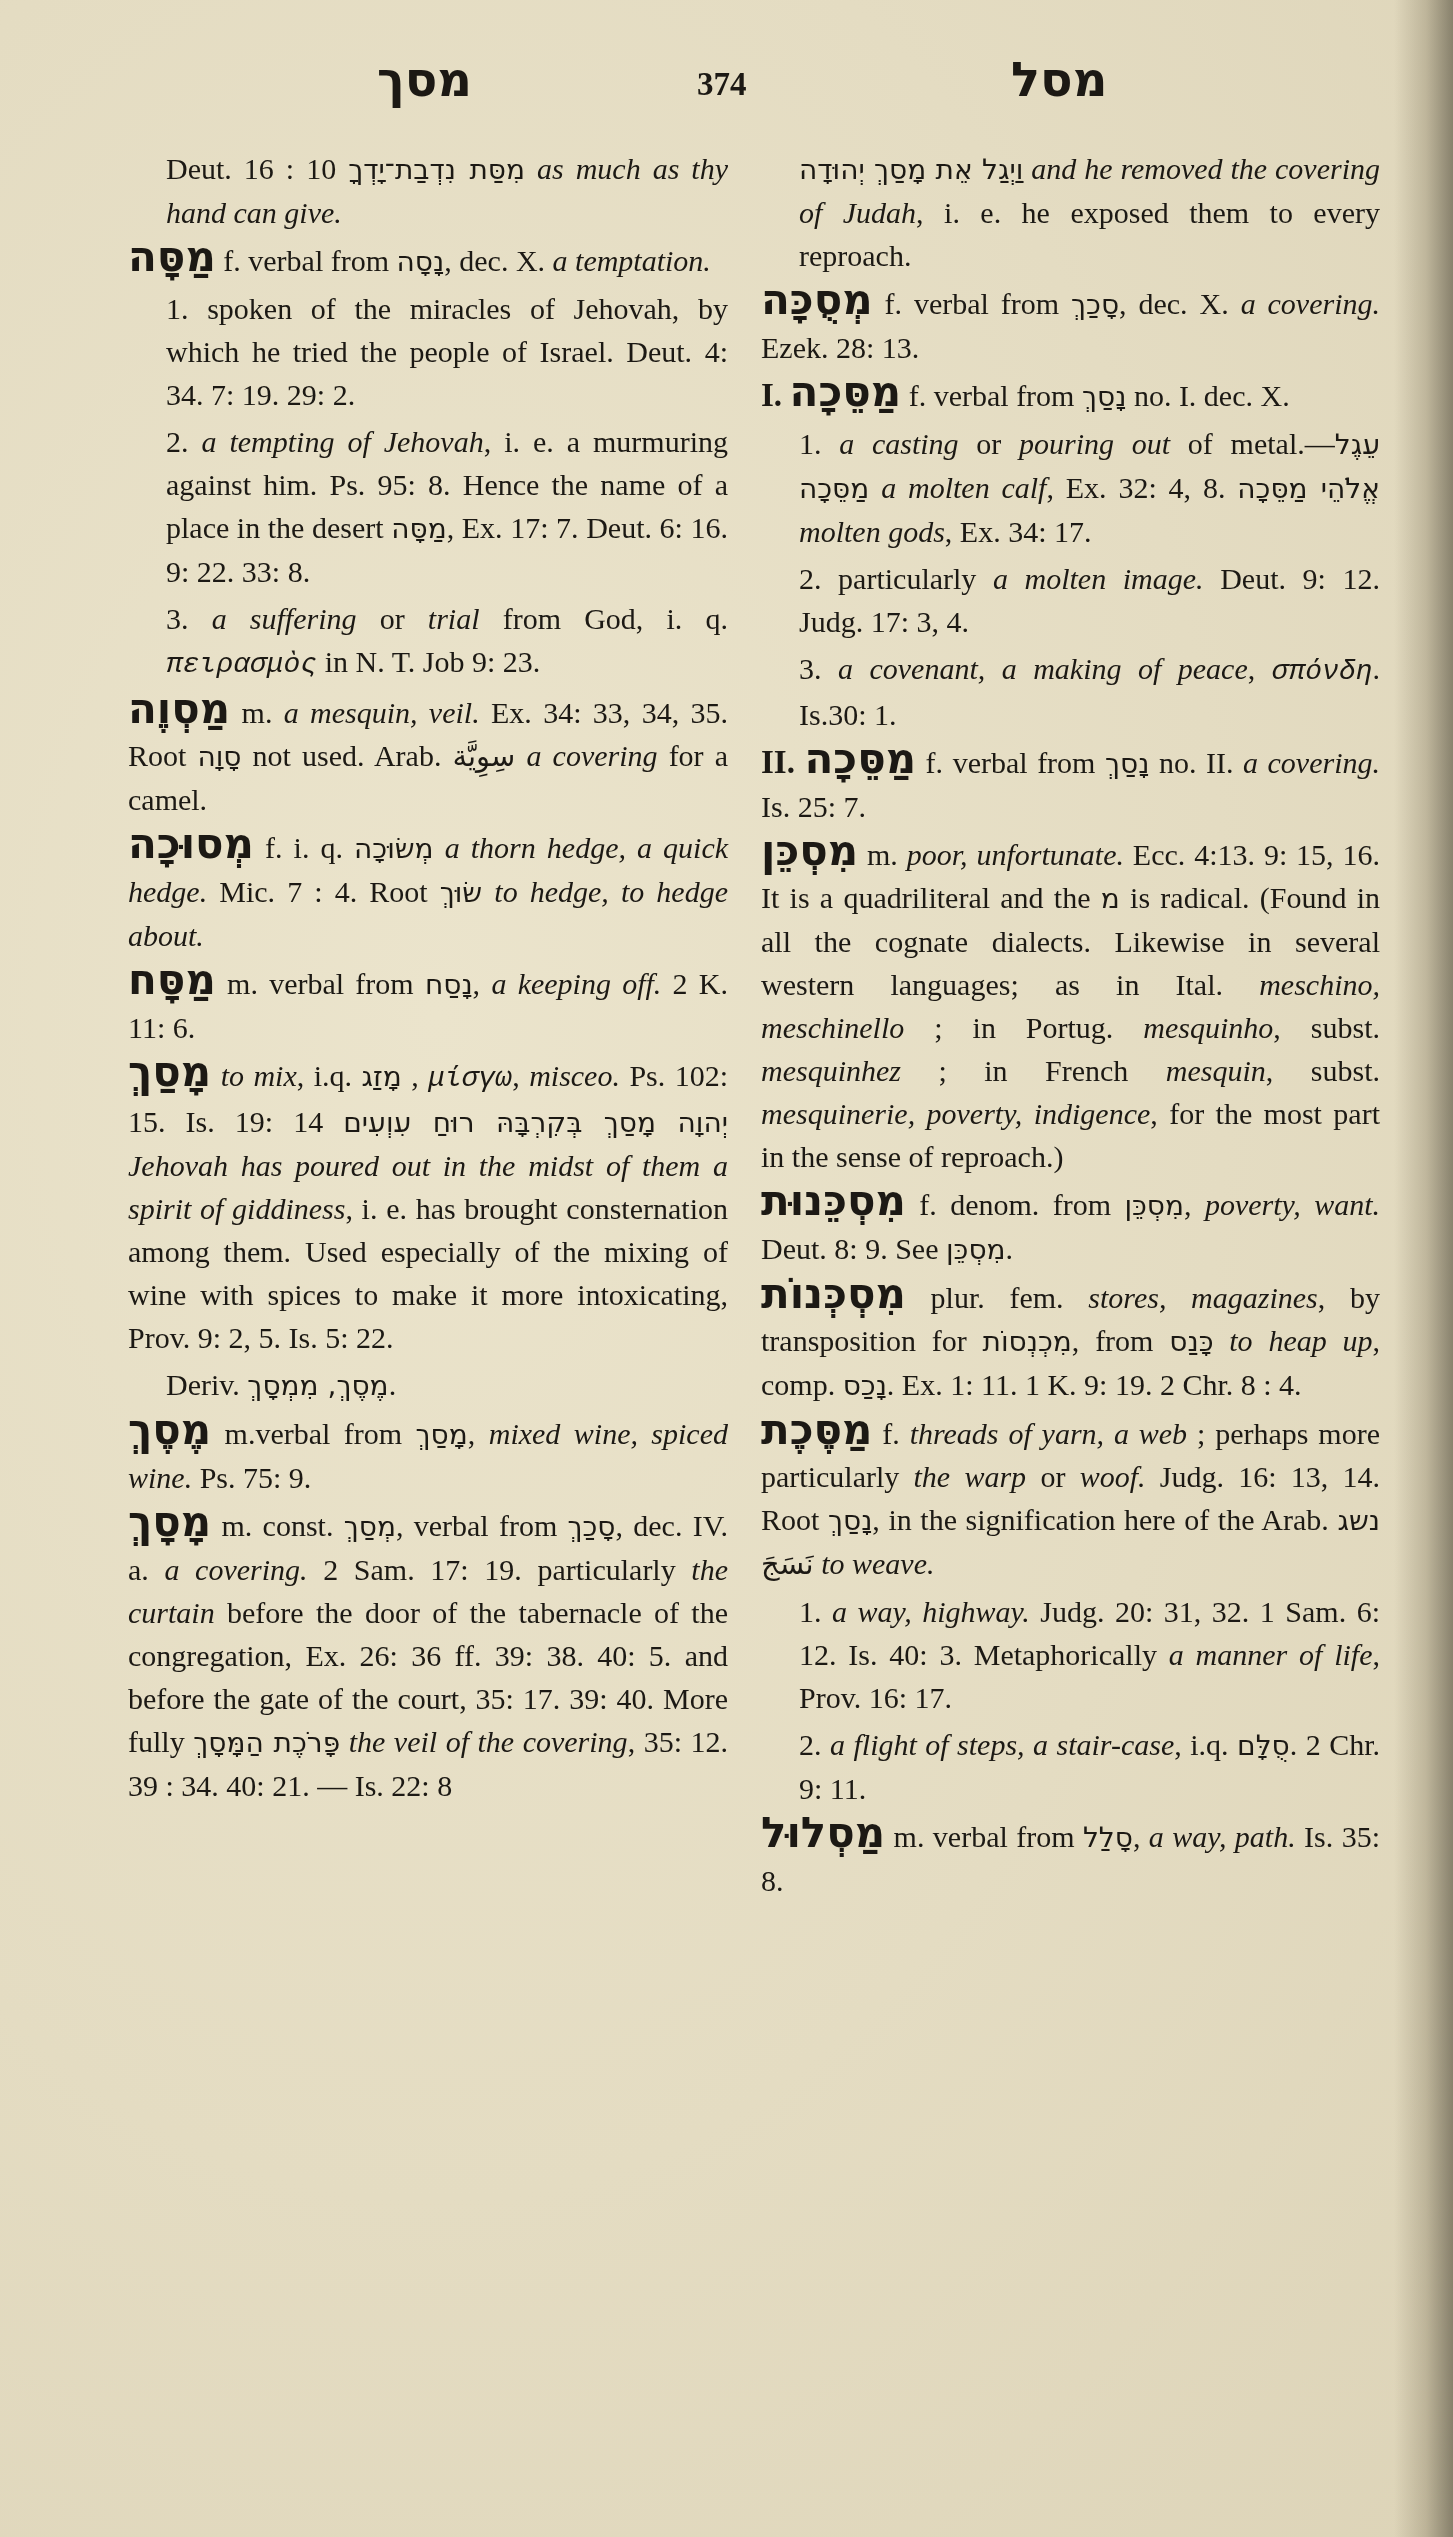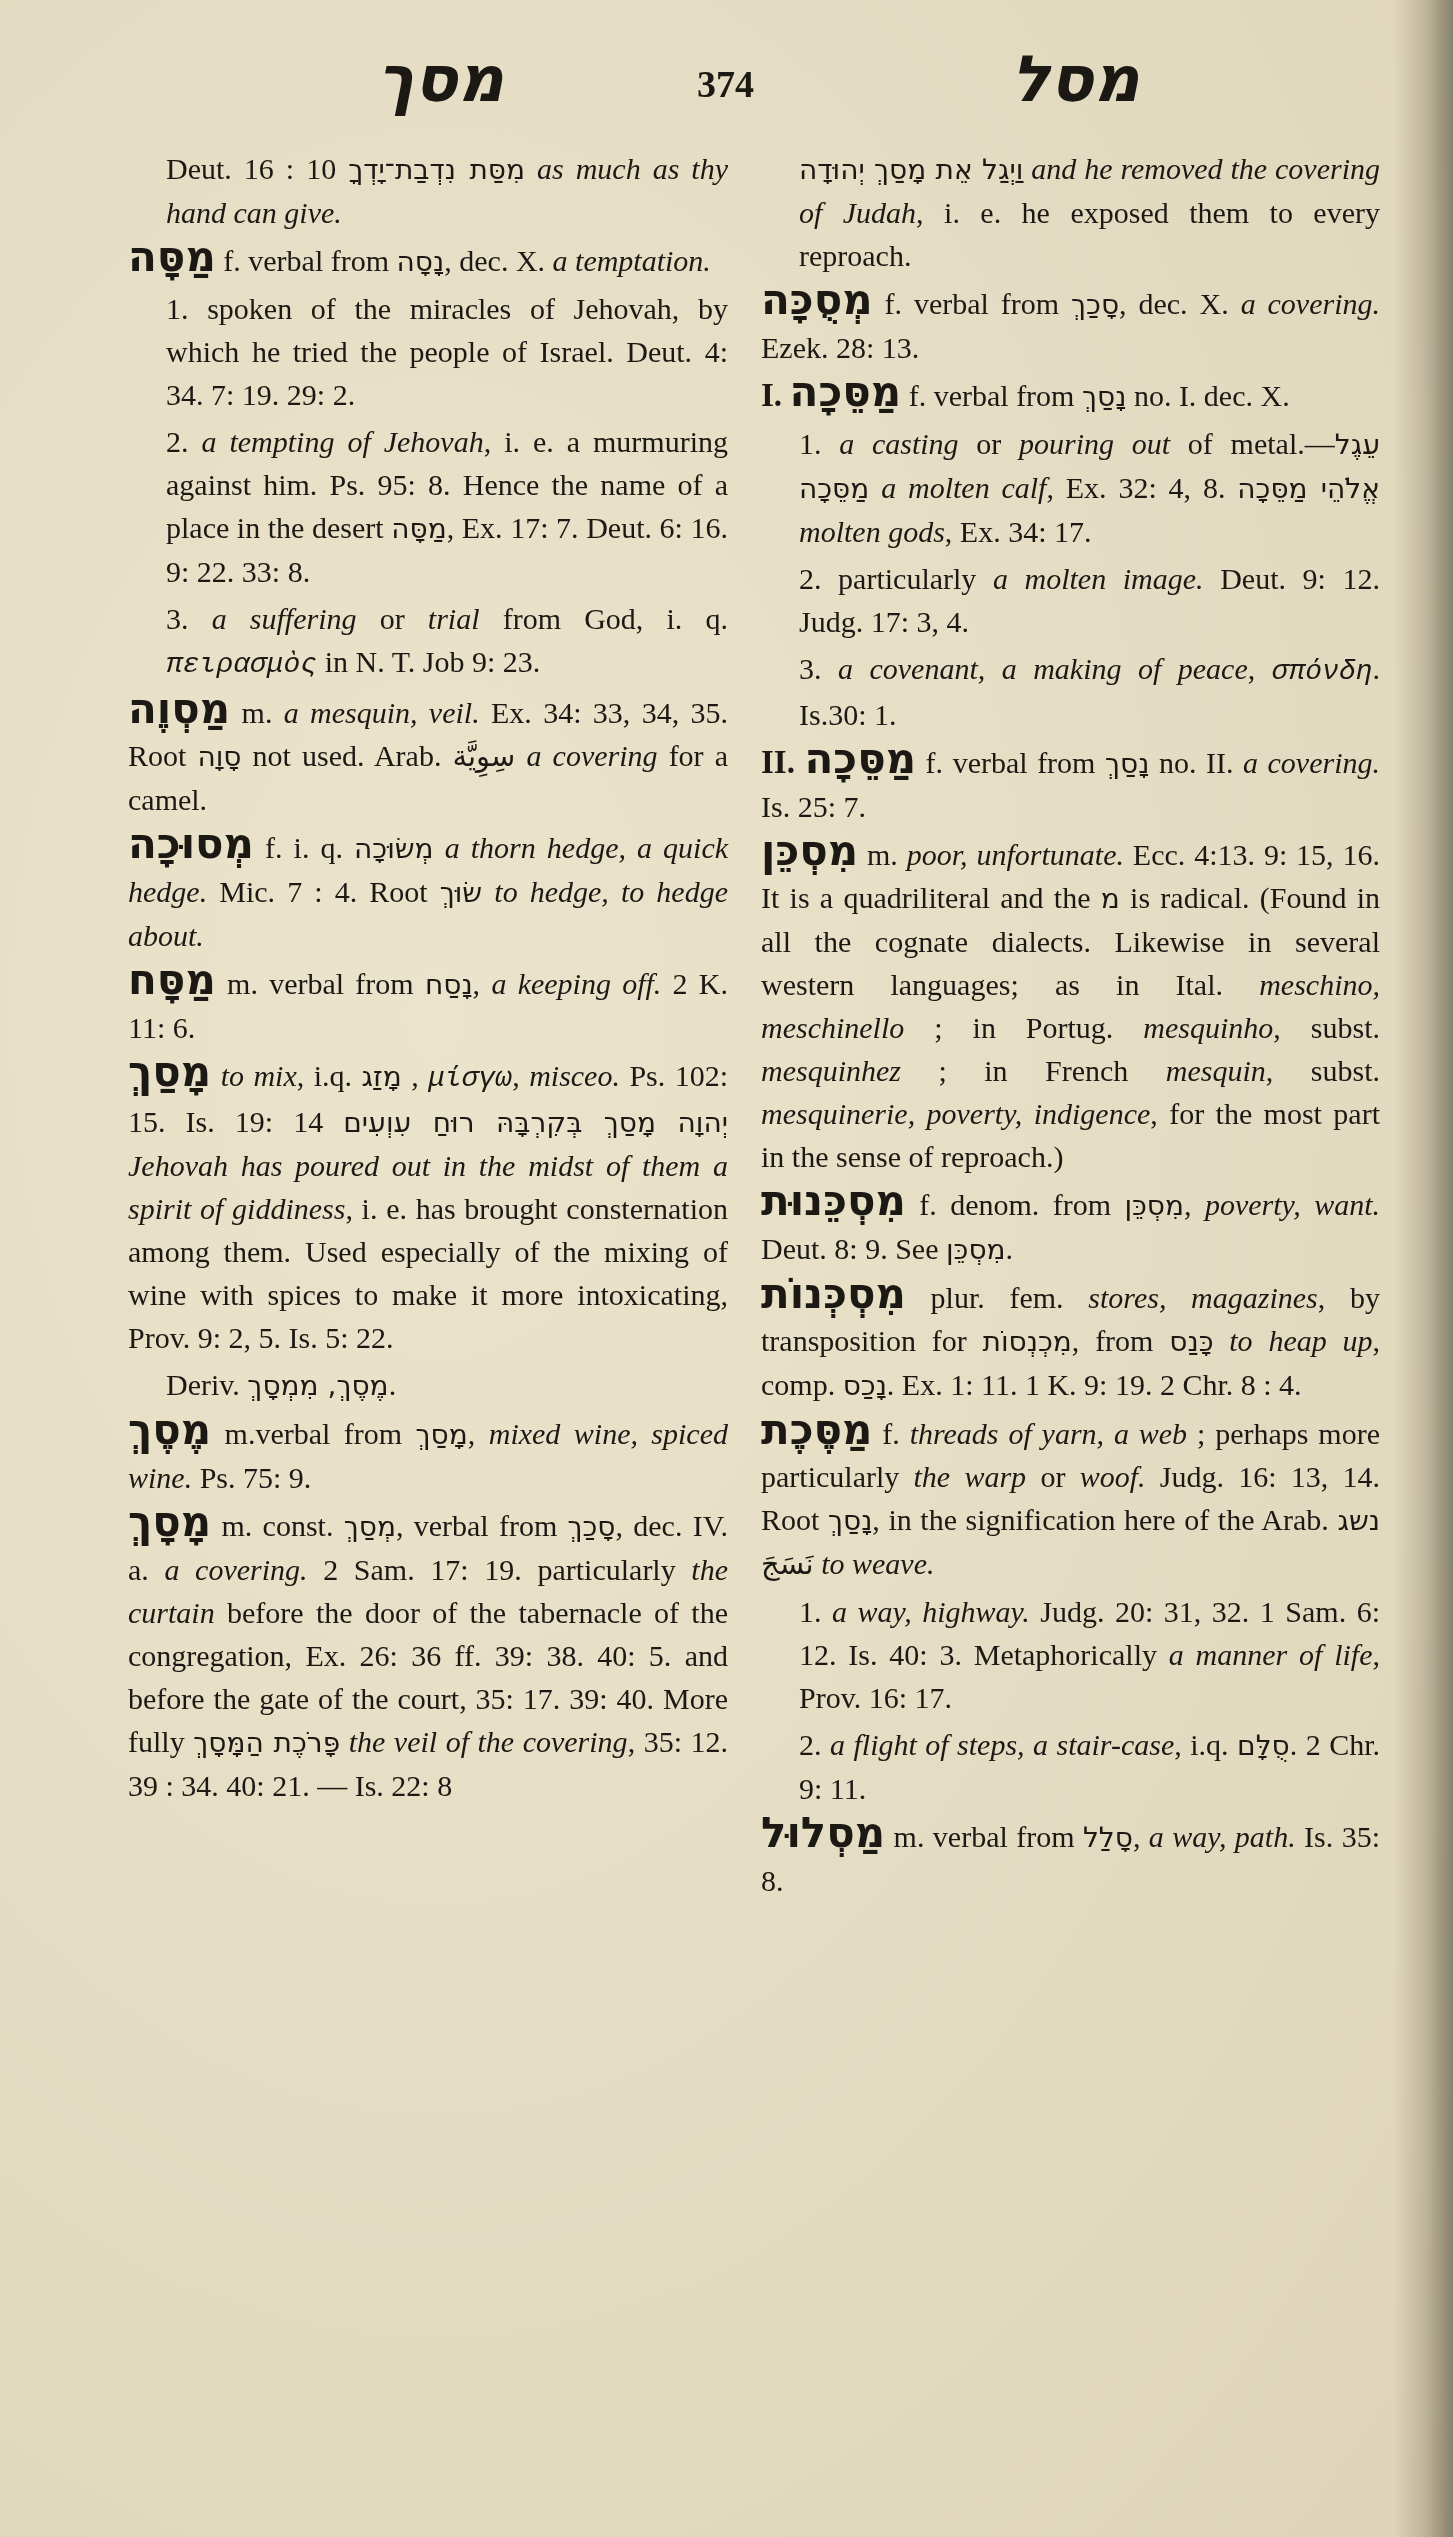--- a/index.html
+++ b/index.html
@@ -13,27 +13,27 @@
   .page{
     position:absolute;left:0;top:0;width:1454px;height:2538px;
     background:
       linear-gradient(90deg, rgba(0,0,0,0) 0, rgba(0,0,0,0) 1394px, rgba(90,80,55,0.25) 1426px, rgba(60,55,40,0.55) 1454px),
       radial-gradient(ellipse at 30% 40%, #ebe4cc 0%, #e4dcc2 55%, #ddd4b8 100%);
   }
   .running-head{
     position:absolute;top:44px;left:0;width:1454px;height:70px;
   }
   .guide{
-    position:absolute;top:0;font-family:"DejaVu Sans",sans-serif;font-size:64px;
-    direction:rtl;line-height:70px;font-weight:bold;font-style:italic;
+    position:absolute;top:0;font-family:"DejaVu Sans",sans-serif;font-size:48px;
+    direction:rtl;line-height:70px;font-weight:bold;
   }
   .guide-left{left:377px;}
   .guide-right{left:1011px;}
   .page-num{
-    position:absolute;left:697px;top:5px;font-size:38px;line-height:70px;font-weight:bold;
+    position:absolute;left:697px;top:5px;font-size:33px;line-height:70px;font-weight:bold;
   }
   .column{
     position:absolute;top:143px;
     font-size:30px;line-height:43px;
     text-align:justify;
   }
   .col-left{left:124px;width:608px;}
   .col-right{left:757px;width:627px;}
   .entry{margin:4px;padding:0;}
   .hw{font-family:"DejaVu Sans",sans-serif;font-size:42px;font-weight:bold;direction:rtl;unicode-bidi:isolate;line-height:38px;}

